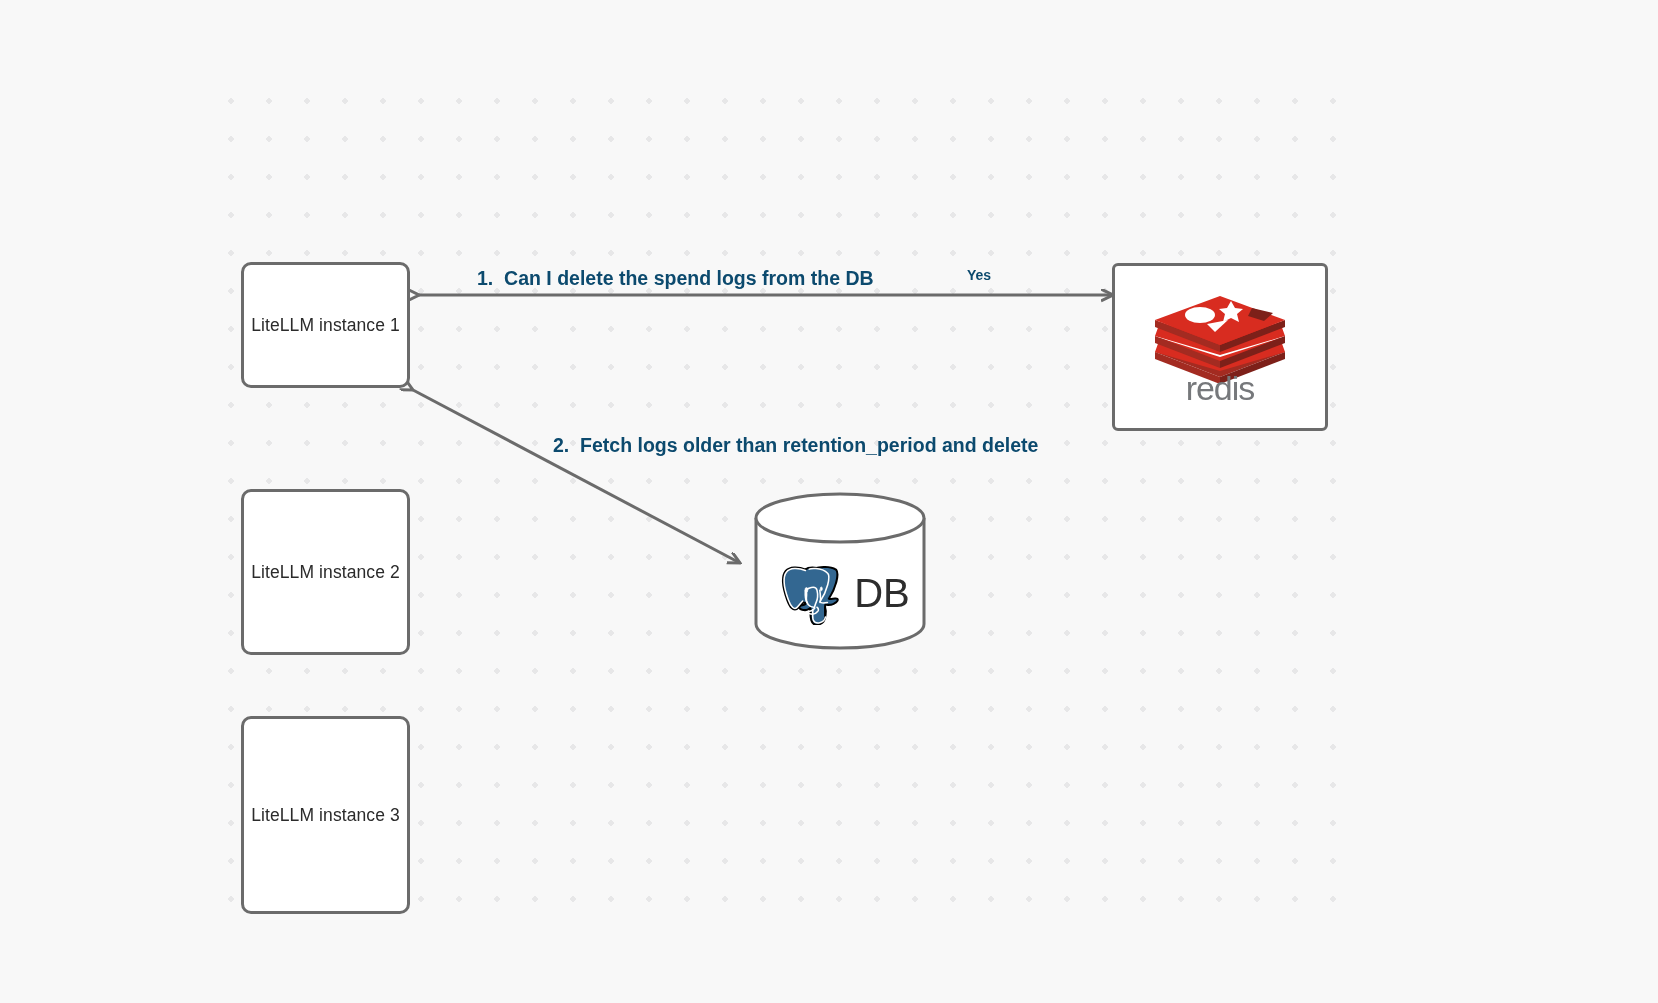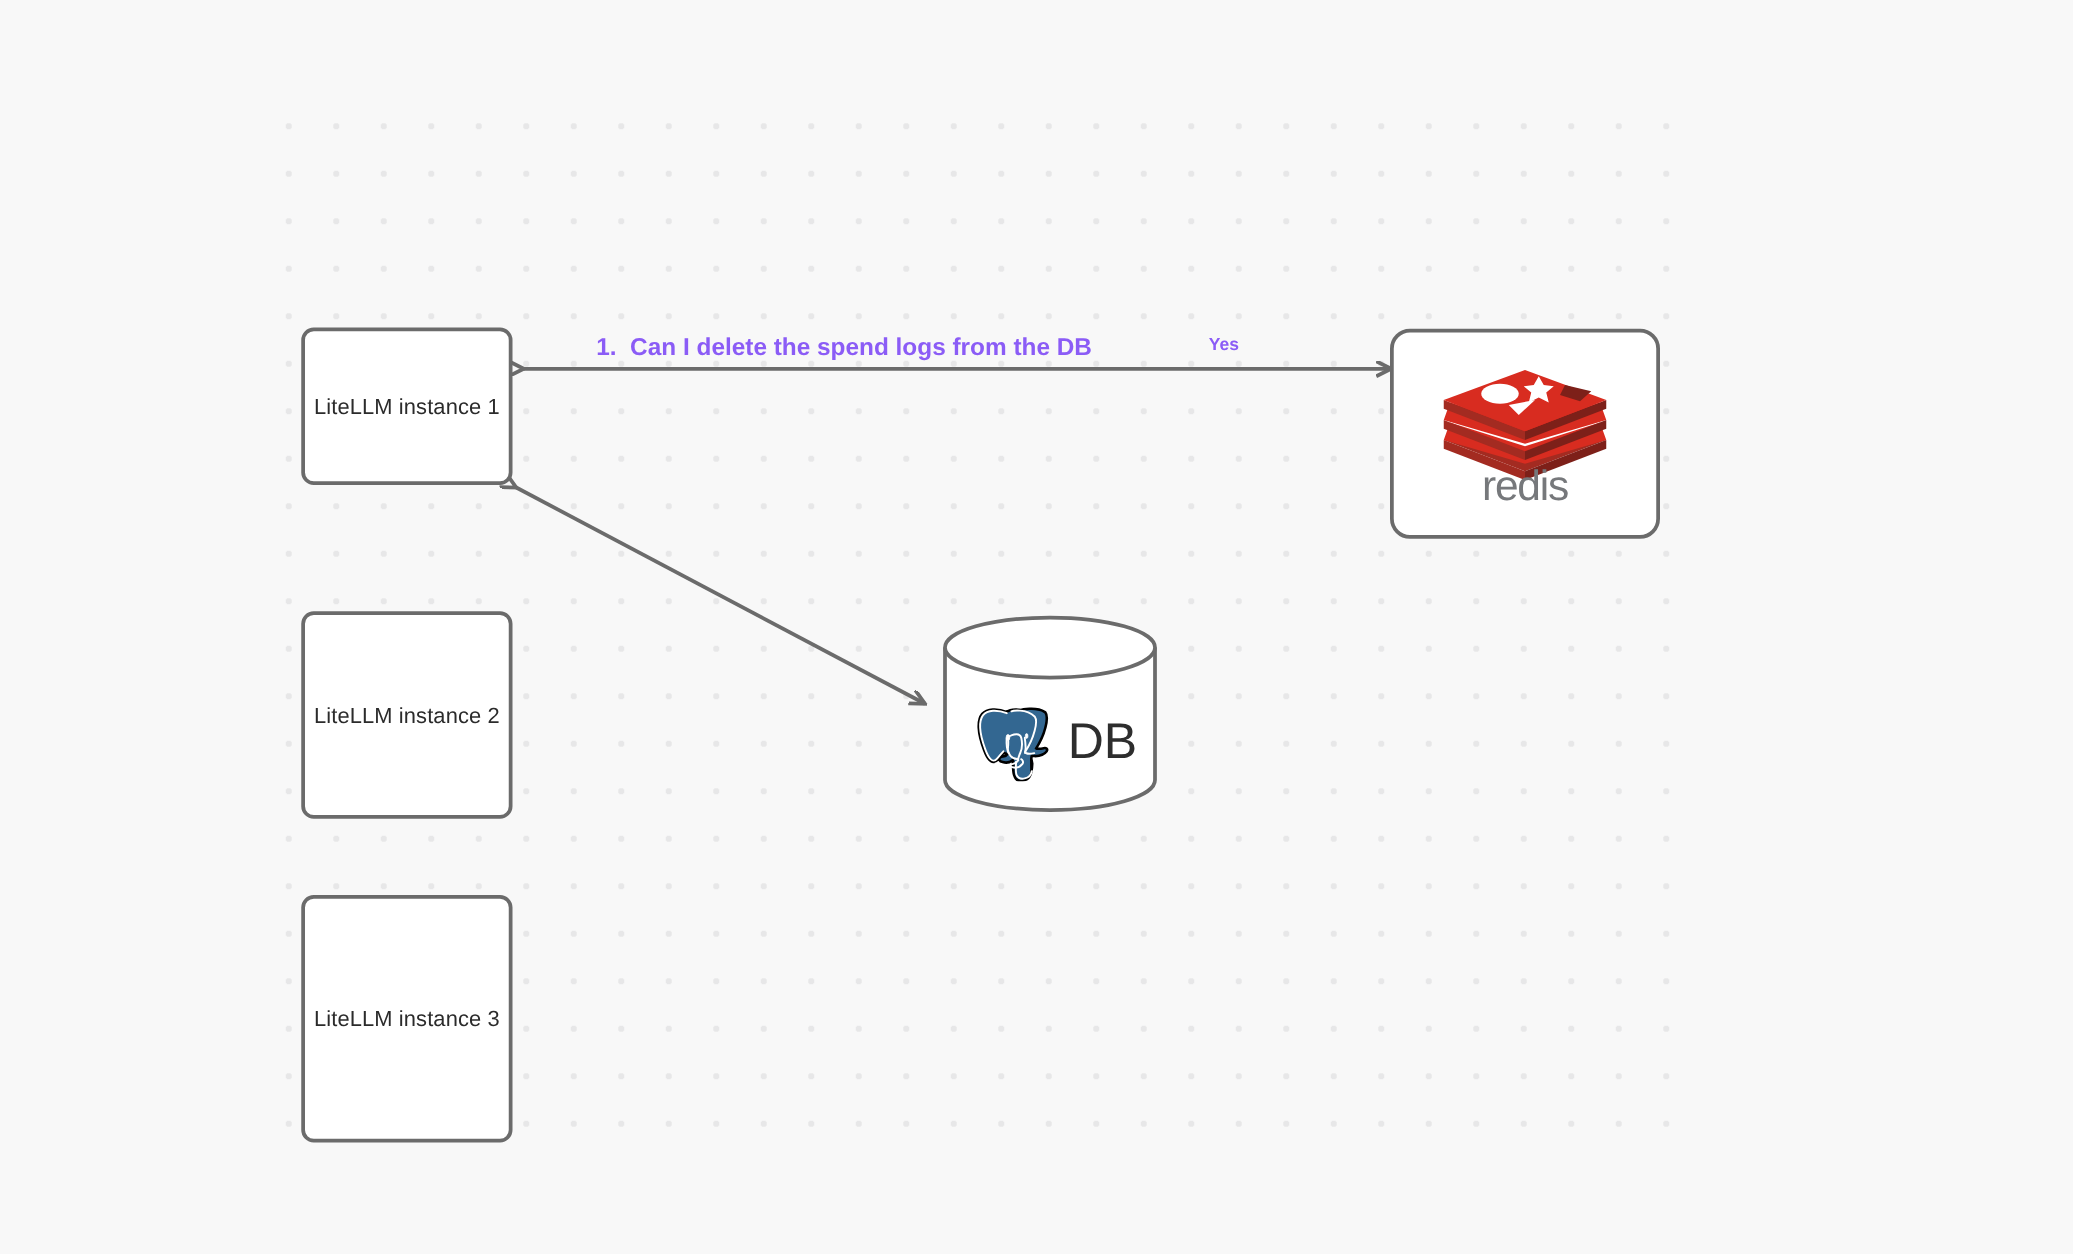--- a/index.html
+++ b/index.html
@@ -55,21 +55,21 @@
   }
   
   #redis-node {
     position: absolute;
     left: 1112px;
     top: 263px;
     width: 216px;
     height: 168px;
     background: #ffffff;
     border: 3px solid #6b6b6b;
-    border-radius: 16px;
+    border-radius: 6px;
     box-sizing: border-box;
     display: flex;
     align-items: center;
     justify-content: center;
   }
   #redis-logo {
     width: 142px;
     height: 118px;
     display: block;
   }
@@ -104,21 +104,21 @@
     font-weight: 500;
     color: #2d2d2d;
     font-family: "Liberation Sans", sans-serif;
     line-height: 1;
     margin-left: -2px;
   }
   .edge-label {
     position: absolute;
     font-family: "Liberation Sans", sans-serif;
     font-weight: bold;
-    color: #8b5cf6;
+    color: #0c4a6e;
     white-space: pre;
     background: transparent;
   }
   #label-1 {
     left: 477px;
     top: 267px;
     font-size: 19.5px;
   }
   #label-yes {
     left: 967px;
@@ -228,14 +228,15 @@
           <path d="M43.2 30.1 c0.3 4.7 1.5 7.9 0.2 12.6"></path>
           <path d="M28.2 30.5 c-0.2 4.6 -0.5 8.2 1.6 12"></path>
         </g>
       </svg>
       <span id="db-text">DB</span>
     </div>
   </div>
 
   <div class="edge-label" id="label-1">1.  Can I delete the spend logs from the DB</div>
   <div class="edge-label" id="label-yes">Yes</div>
+  <div class="edge-label" id="label-2">2.  Fetch logs older than retention_period and delete</div>
 
 </div>
 
 </body></html>

